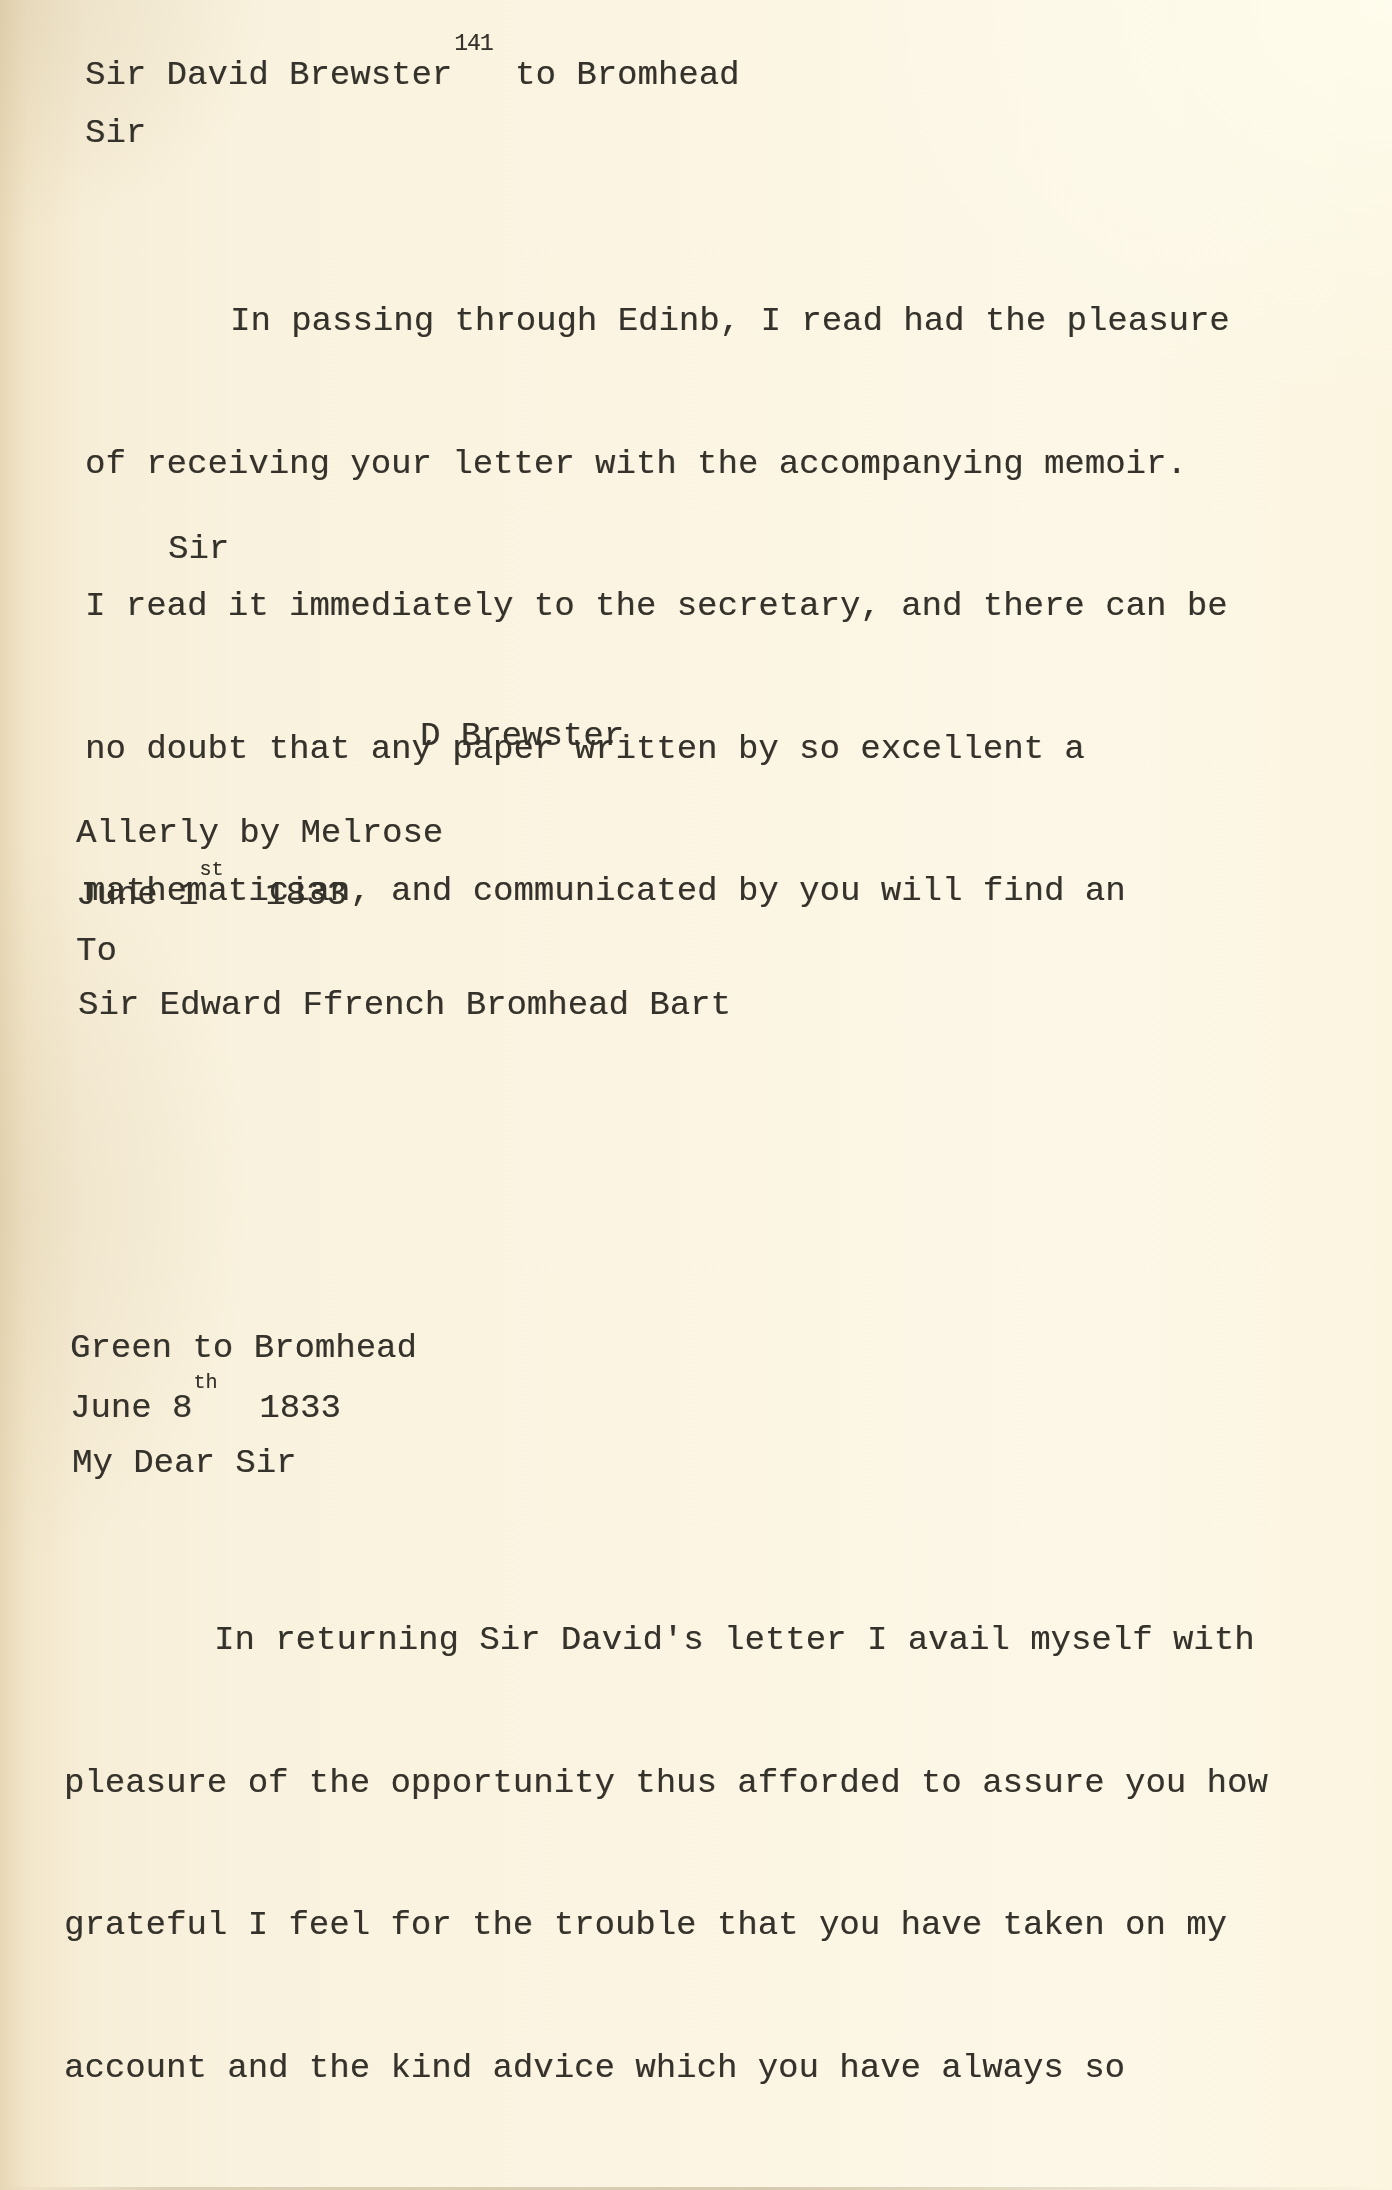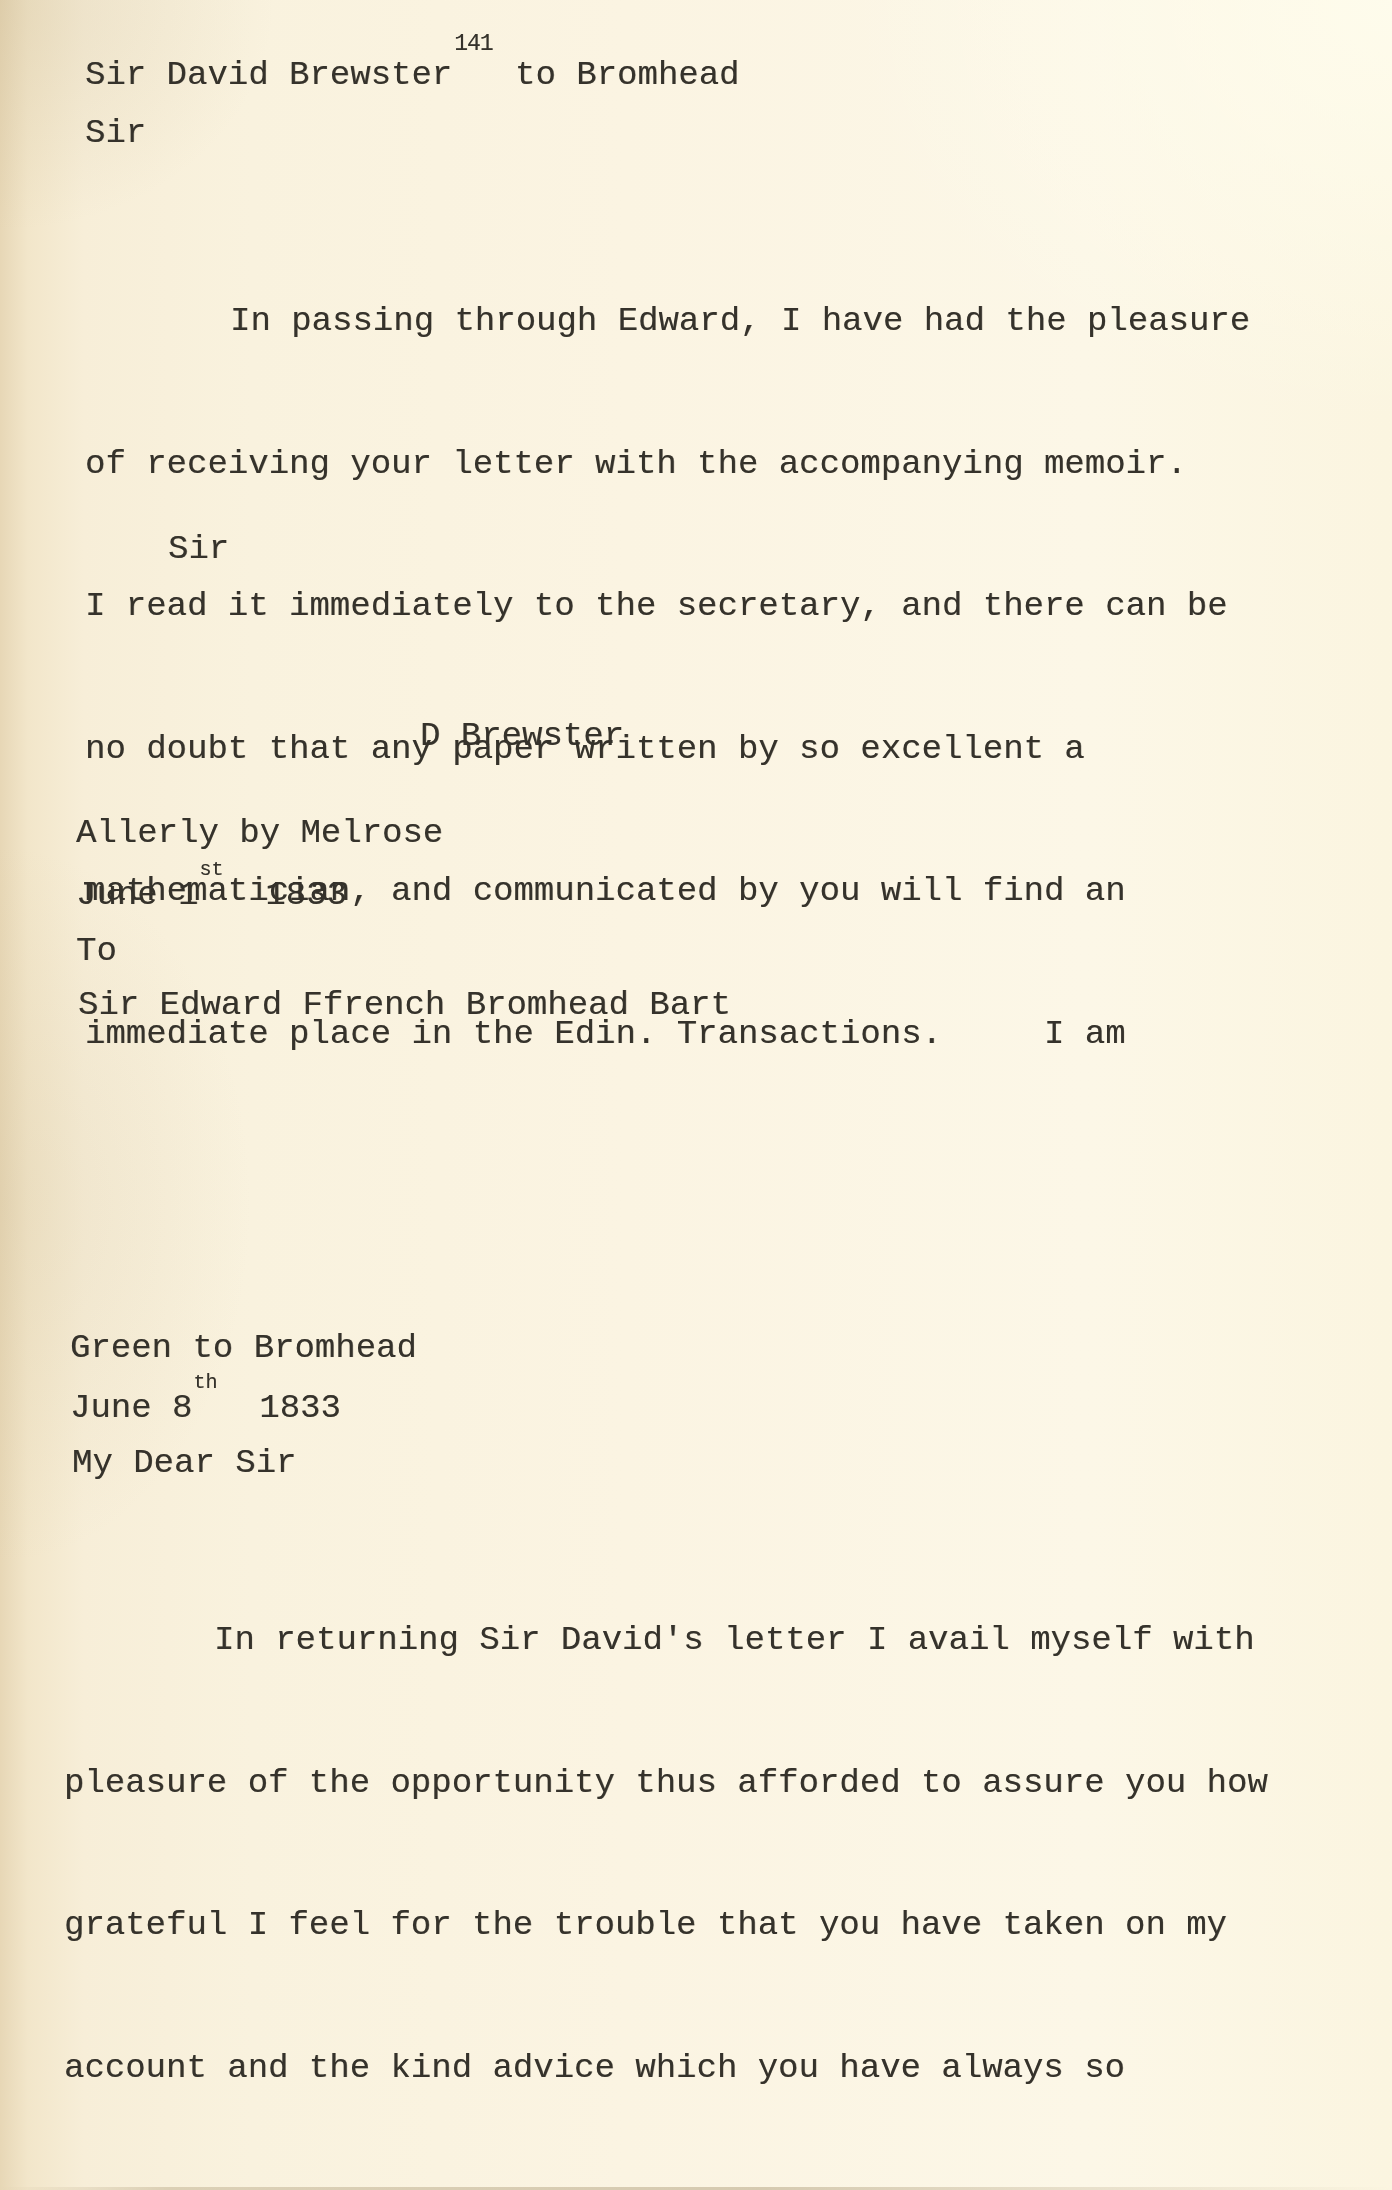--- a/index.html
+++ b/index.html
@@ -65,26 +65,25 @@
 </head>
 <body>
 
 <div class="page">
 
   <div class="tline" style="top:52px; left:85px;"><span>Sir David Brewster</span><sup class="fn">141</sup><span> to Bromhead</span></div>
 
   <div class="tline" style="top:110px; left:85px;">Sir</div>
 
   <div class="para" style="top:203px; left:85px;">
-    <div class="indent1">In passing through Edward, I have had the pleasure</div>
+    <div class="indent1">In passing through Edinb, I read had the pleasure</div>
     <div>of receiving your letter with the accompanying memoir.</div>
     <div>I read it immediately to the secretary, and there can be</div>
     <div>no doubt that any paper written by so excellent a</div>
     <div>mathematician, and communicated by you will find an</div>
-    <div>immediate place in the Edin. Transactions.     I am</div>
   </div>
 
   <div class="tline" style="top:526px; left:168px;">Sir</div>
 
 
   <div class="tline" style="top:713px; left:420px;">D Brewster</div>
 
   <div class="tline" style="top:810px; left:76px;">Allerly by Melrose</div>
 
   <div class="tline" style="top:872px; left:76px;"><span>June 1</span><sup class="ord">st</sup><span>  1833</span></div>

